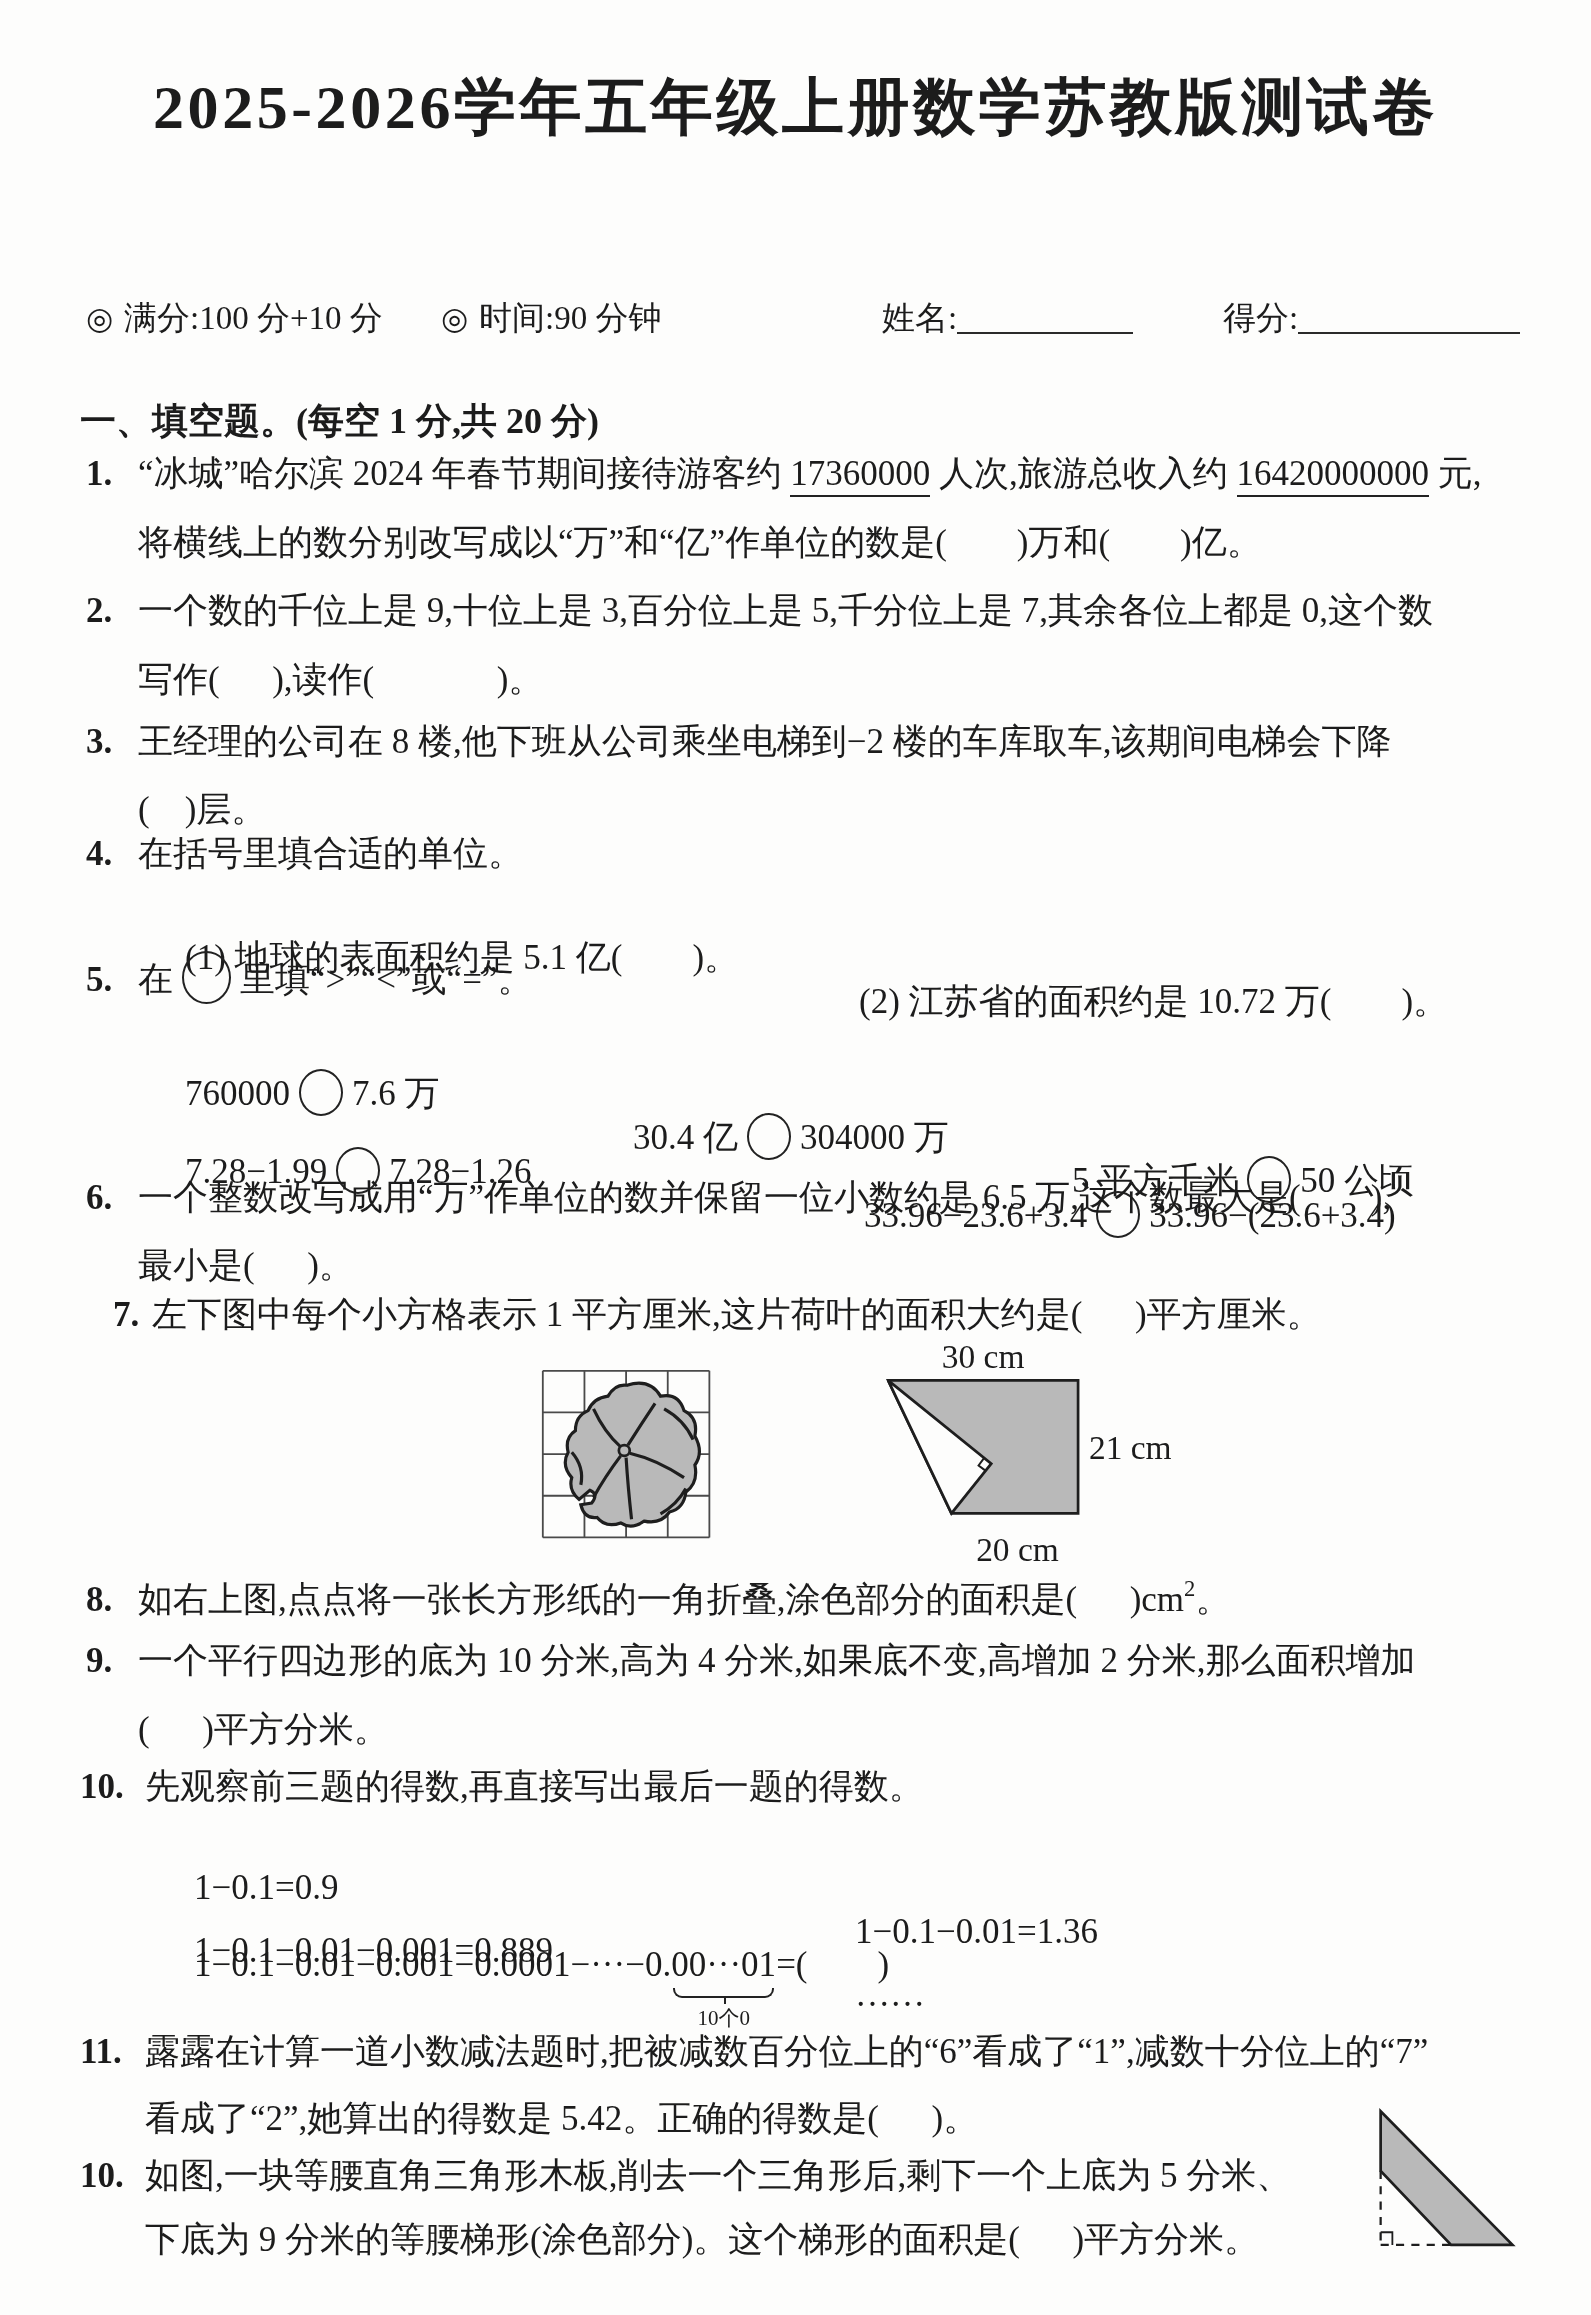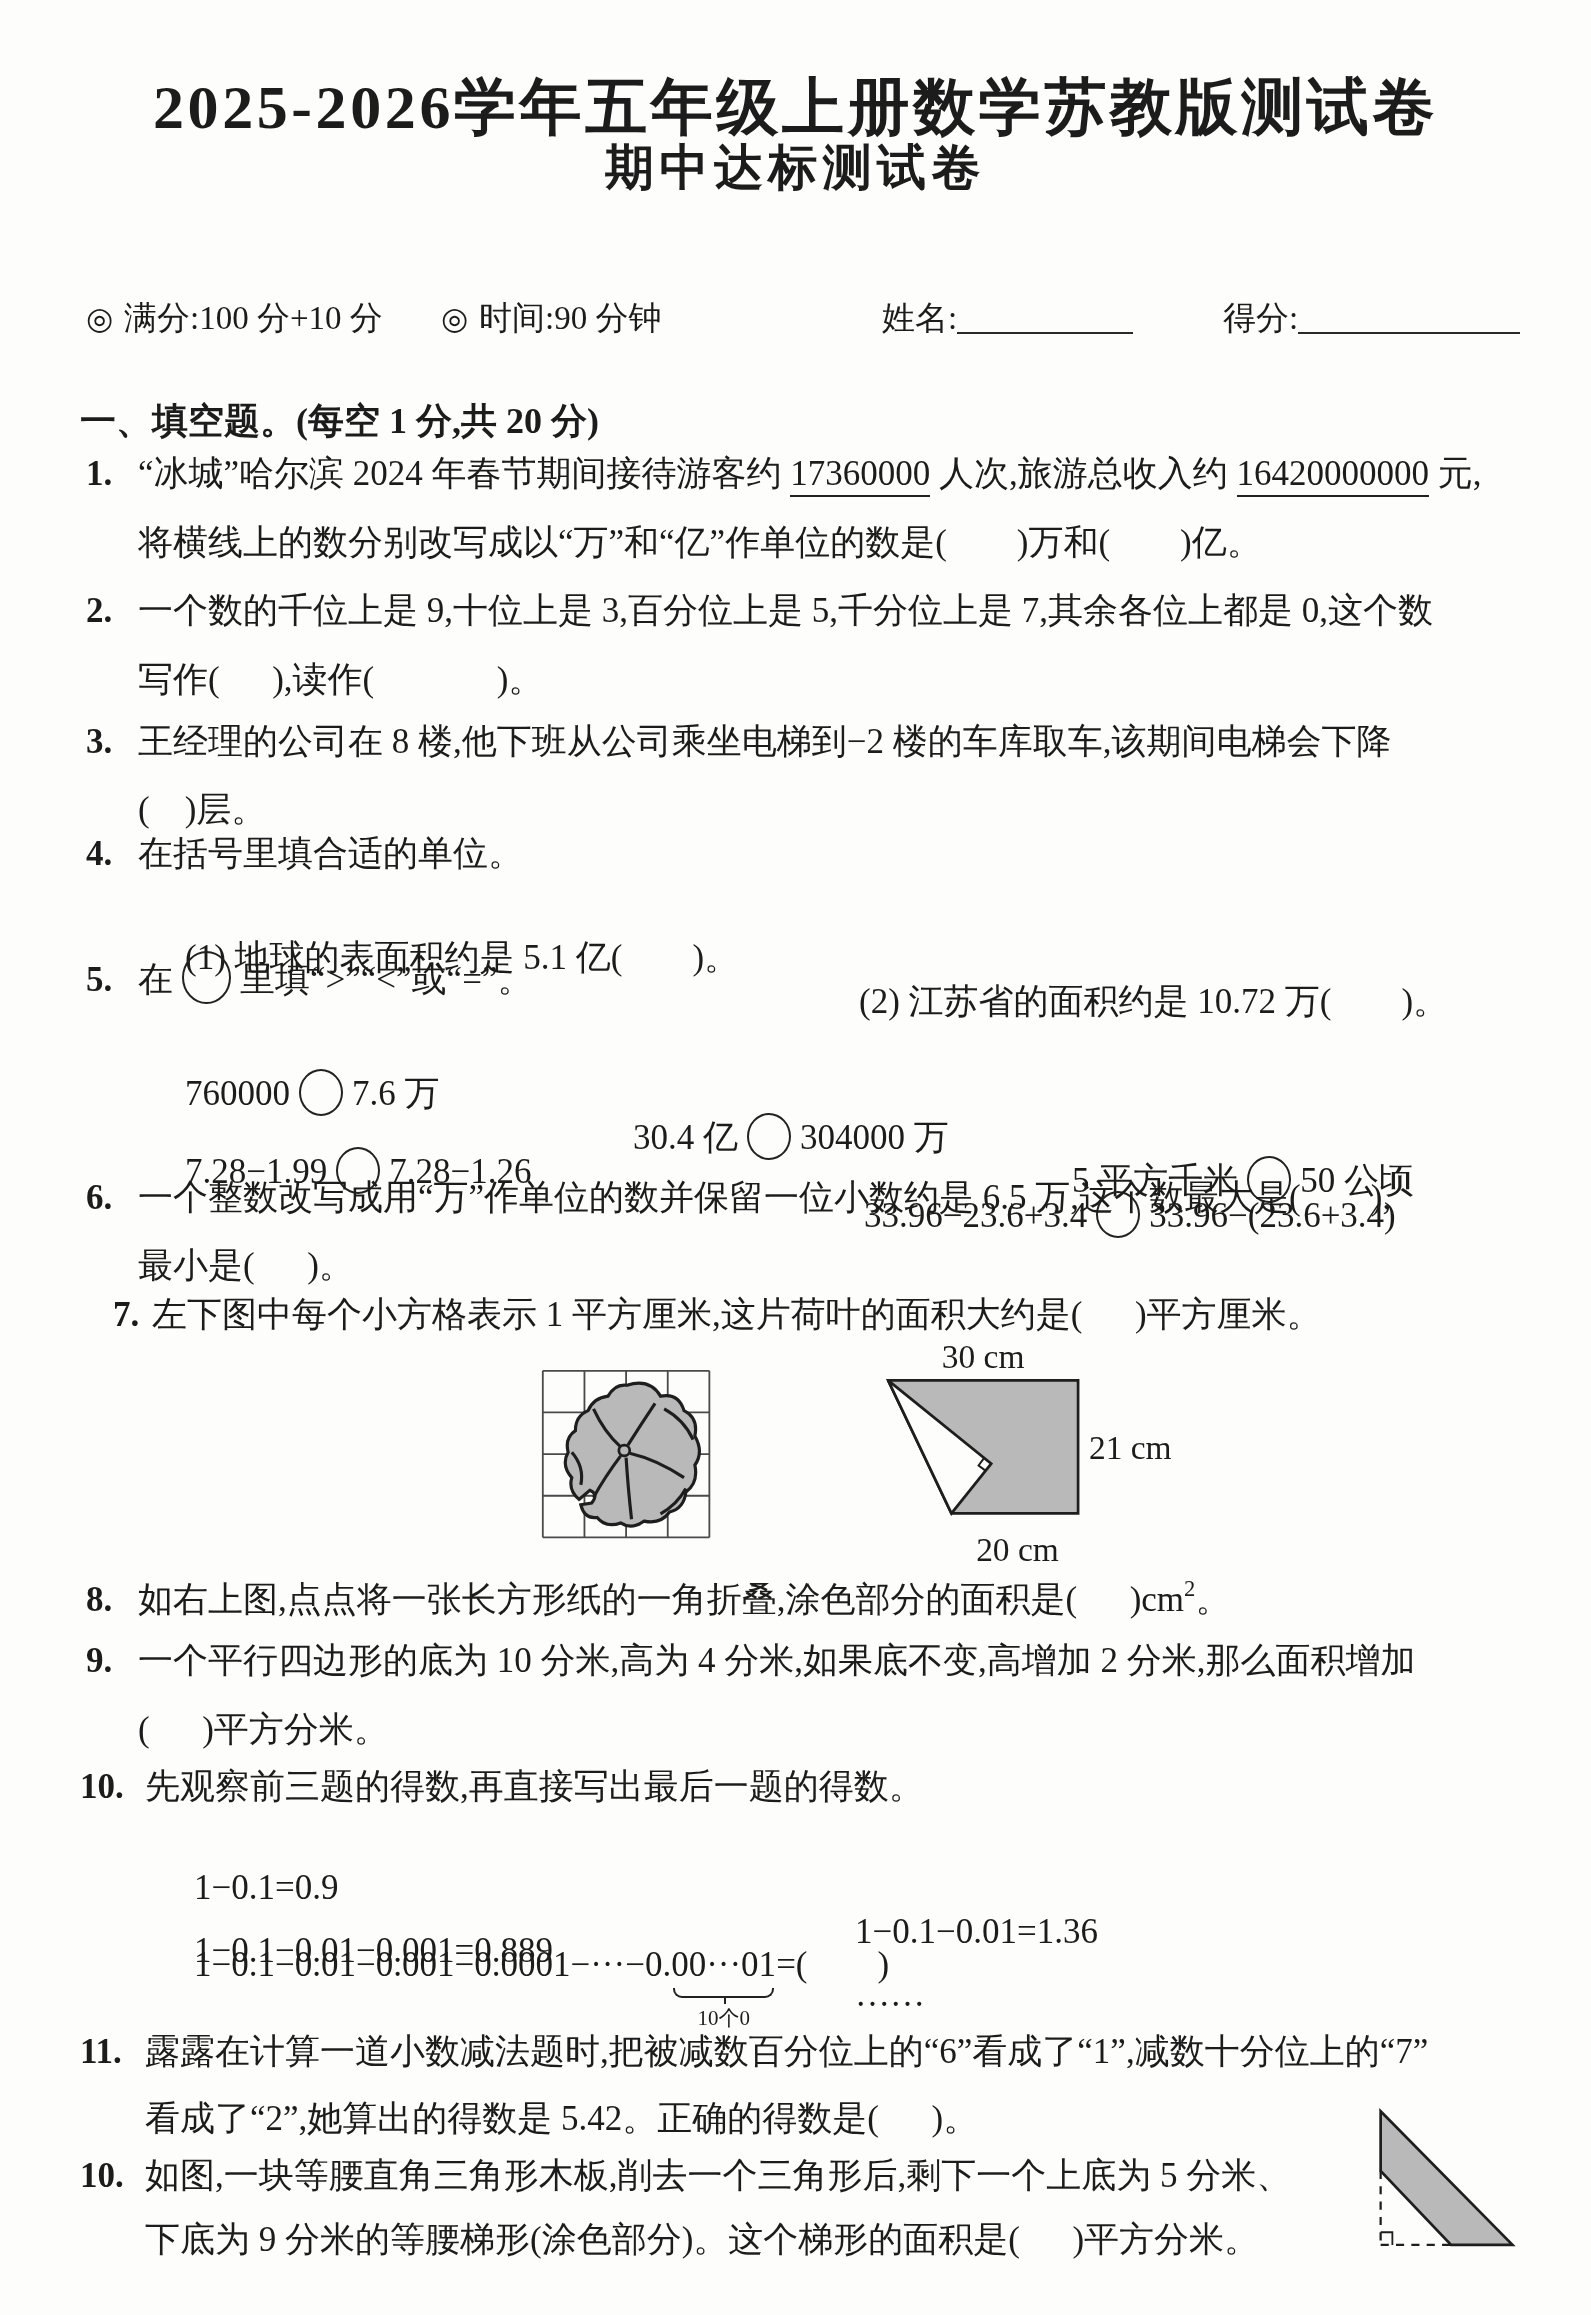--- a/index.html
+++ b/index.html
@@ -31,21 +31,20 @@
             font-size:21px;white-space:nowrap;}
   svg{position:absolute;}
   .figstroke{stroke:#1e1e1e;fill:none;}
 </style>
 </head>
 <body>
 
 <div class="page">
 
   <div class="title t1">2025-2026学年五年级上册数学苏教版测试卷</div>
-  <div class="title t2">期中达标测试卷</div>
 
   <div class="ln meta" style="left:86px;top:264px;"><span class="bull">◎</span><span>满分:100 分+10 分</span></div>
   <div class="ln meta" style="left:441px;top:264px;"><span class="bull">◎</span><span>时间:90 分钟</span></div>
   <div class="ln meta" style="left:882px;top:264px;"><span>姓名:</span><span class="uline w195"></span></div>
   <div class="ln meta" style="left:1223px;top:264px;"><span>得分:</span><span class="uline w245"></span></div>
 
   <div class="ln sec" style="left:80px;top:365px;">一、填空题。(每空 1 分,共 20 分)</div>
 
   <div class="ln" style="left:86px;top:418px;"><span class="qn">1.</span><span>“冰城”哈尔滨 2024 年春节期间接待游客约 </span><span class="us">17360000</span><span> 人次,旅游总收入约 </span><span class="us">16420000000</span><span> 元,</span></div>
   <div class="ln" style="left:138px;top:487px;">将横线上的数分别改写成以“万”和“亿”作单位的数是(        )万和(        )亿。</div>

